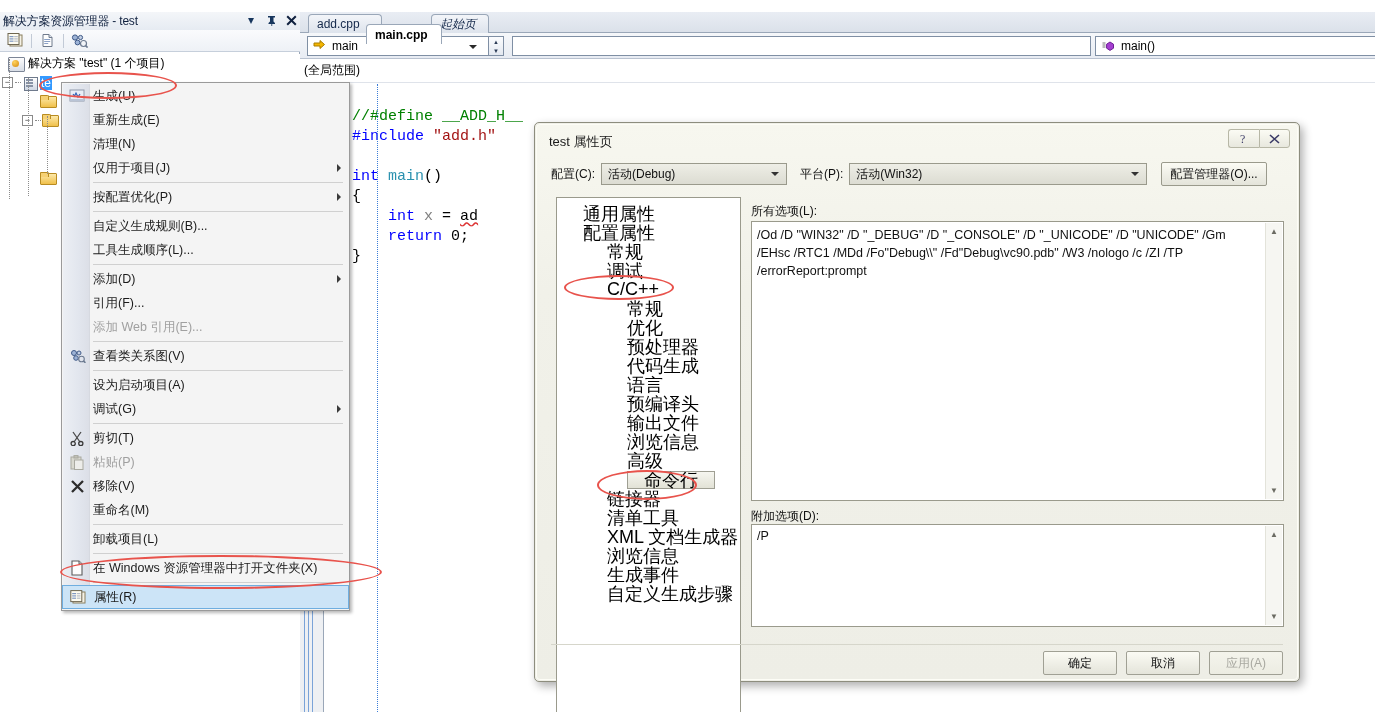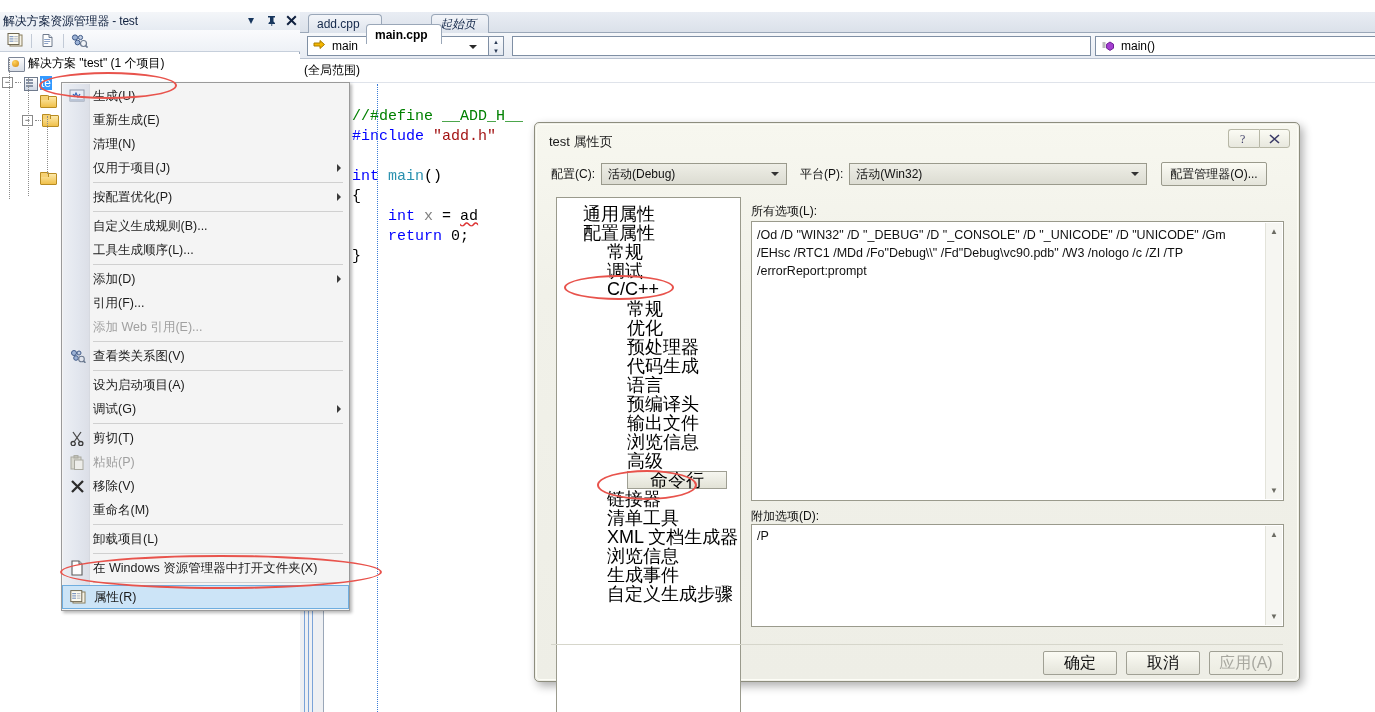--- a/index.html
+++ b/index.html
@@ -209,21 +209,21 @@
     position: absolute; left: 19px; top: 72px; width: 185px; height: 555px;
     background: #fff; border: 1px solid #9a9a8c;
   }
   .tree-panel-inner { position: absolute; inset: 0; padding-top: 6px; overflow: hidden; }
   .pg-item { height: 19px; display: flex; align-items: center; font-size: 18px; color: #000; white-space: nowrap; }
   .pg-item.lvl0 { padding-left: 26px; }
   .pg-item.lvl1 { padding-left: 50px; }
   .pg-item.lvl2 { padding-left: 70px; }
   .pg-item.selected .pg-box {
     border: 1px solid #9f9f93; background: linear-gradient(to bottom,#f6f6f0,#e2e2d6);
-    padding: 0 22px; line-height: 16px; display:inline-block;
+    padding: 0 16px; line-height: 16px; display:inline-block;
   }
 
   .opt-label { position: absolute; left: 214px; top: 78px; font-size: 12px; color: #111; }
   .opt-box {
     position: absolute; left: 214px; top: 96px; width: 533px; height: 280px;
     background: #fff; border: 1px solid #9a9a8c;
   }
   .opt-text {
     position: absolute; left: 5px; top: 4px; right: 22px;
     font-size: 12.5px; color: #111; line-height: 18px;
@@ -244,21 +244,21 @@
   }
   .vs-arrow { height: 17px; display: flex; align-items: center; justify-content: center;
      font-size: 8px; color: #6b6b63; }
 
   .dlg-hr { position: absolute; left: 14px; right: 14px; top: 519px; height: 1px; background: #d6d6cb; }
   .dlg-footer { position: absolute; right: 14px; top: 526px; display: flex; gap: 9px; }
   .fbtn {
     width: 74px; height: 24px; border: 1px solid #a0a094; border-radius: 2px;
     background: linear-gradient(to bottom,#fbfbf4,#e4e4da);
     display: flex; align-items: center; justify-content: center;
-    font-size: 16px; color: #111;
+    font-size: 12px; color: #111;
   }
   .fbtn.disabled { color: #a8a8a0; background: linear-gradient(to bottom,#f4f4ec,#ececE2); }
 
   
   .ellipse { position: absolute; border: 2px solid #e8534c; border-radius: 50%; z-index: 90;
      background: transparent; pointer-events: none; }
 
   
   .dock-dotted { position: absolute; border-left: 1px dotted #3b7dd8; }
 </style>

